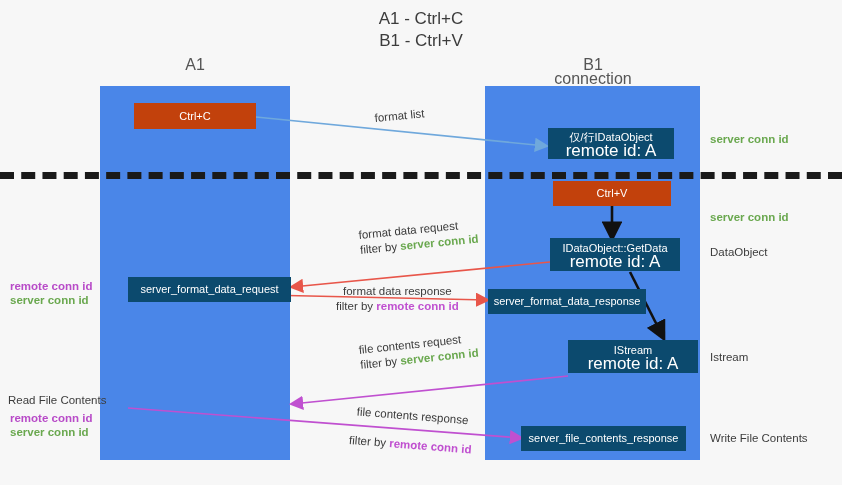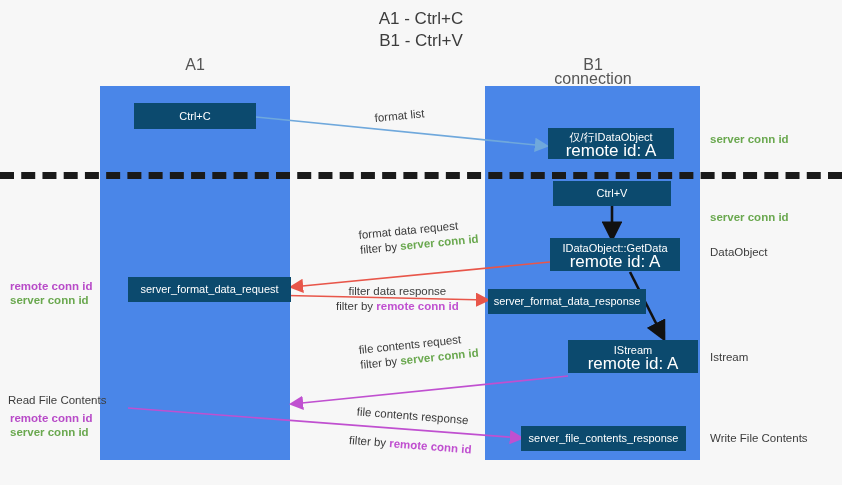--- a/index.html
+++ b/index.html
@@ -26,21 +26,21 @@
   
   .lane{position:absolute;background:#4a86e8;}
 
   
   .box{
     position:absolute;box-sizing:border-box;
     display:flex;align-items:center;justify-content:center;
     flex-direction:column;
     color:#ffffff;font-size:11px;line-height:13px;text-align:center;
   }
-  .box.green{background:#0c4a6e;}
+  .box.green{background:#c2410c;}
   .box.orange{background:#0c4a6e;}
   .box .l2{font-size:17px;}
 
   
   .side{position:absolute;font-size:11.5px;line-height:14px;}
   .side.dark{color:#3c3c3c;}
   .side.green{color:#6aa84f;font-weight:bold;}
   .side.magenta{color:#b84bc8;font-weight:bold;}
 
   
@@ -188,21 +188,21 @@
   </div>
 
   <div class="alabel" style="left:358px;top:228px;transform:rotate(-5.5deg);transform-origin:left top;">
     <div>format data request</div>
     <div>
       <span>filter by </span><span class="g">server conn id</span>
     </div>
   </div>
 
   <div class="alabel" style="left:336px;top:284px;">
-    <div style="text-align:center;">filter data response</div>
+    <div style="text-align:center;">format data response</div>
     <div style="text-align:center;">
       <span>filter by </span><span class="m">remote conn id</span>
     </div>
   </div>
 
   <div class="alabel" style="left:358px;top:343px;transform:rotate(-6deg);transform-origin:left top;">
     <div>file contents request</div>
     <div>
       <span>filter by </span><span class="g">server conn id</span>
     </div>

